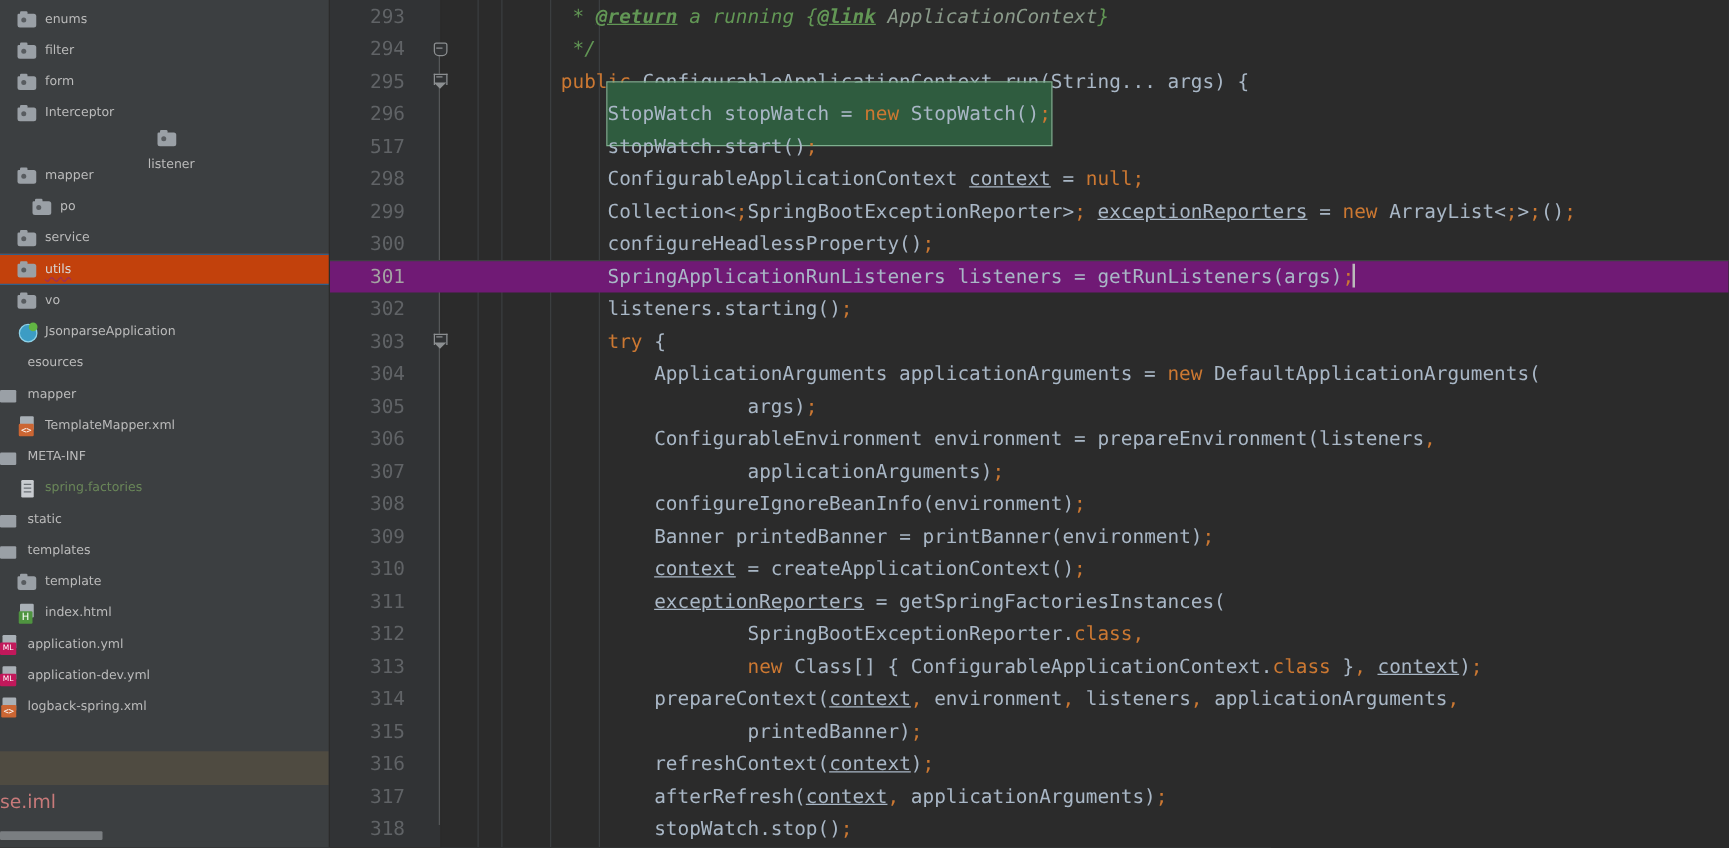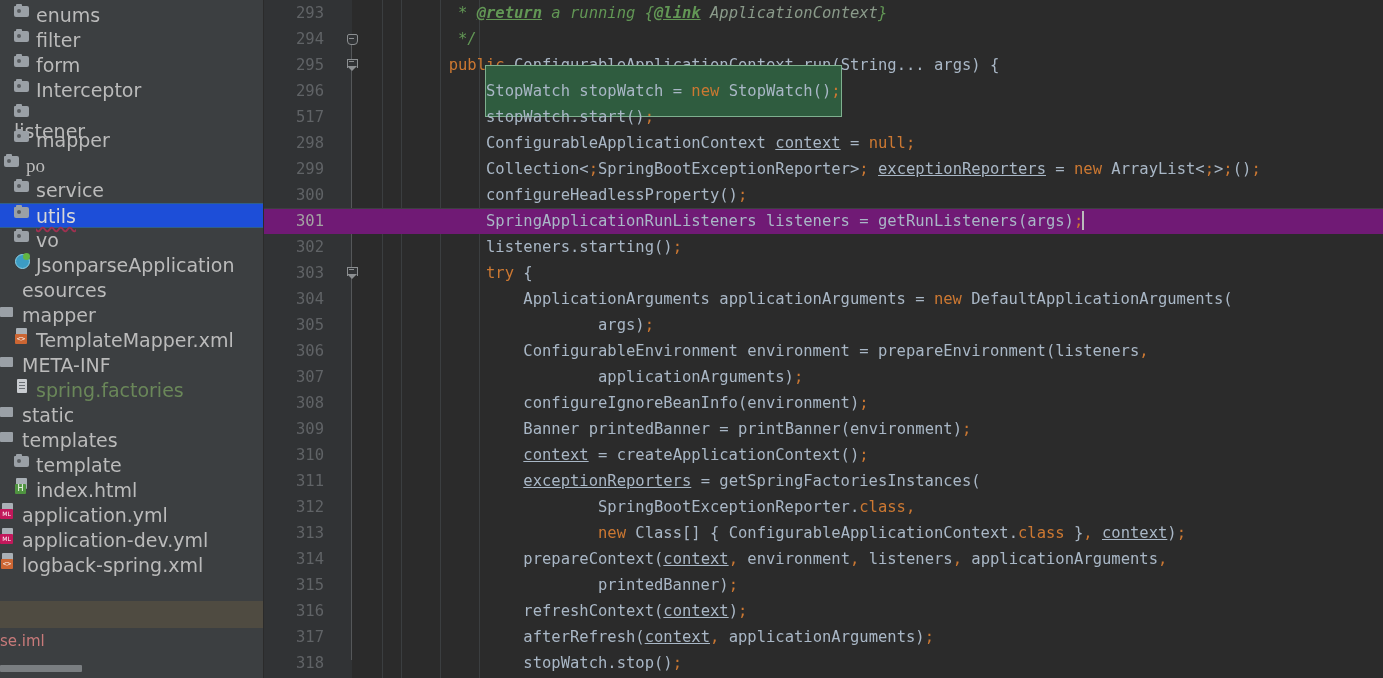--- a/index.html
+++ b/index.html
@@ -23,29 +23,29 @@
     width: 264px; height: 678px;
     background: #3c3f41;
     flex: 0 0 264px;
     overflow: hidden;
   }
   .tree { position: relative; padding-top: 3px; }
   .tree-row {
     position: relative;
     height: 25px;
     display: flex;
-    align-items: flex-start;
+    align-items: center;
     white-space: nowrap;
-    font-size: 19px;
+    font-size: 10px;
     color: #bbbbbb;
     padding-right: 4px;
   }
   .tree-row .label { line-height: 25px; }
   .tree-row.selected {
-    background: #1d4ed8;
+    background: #c2410c;
     border-top: 1px solid #2f5f8a;
     border-bottom: 1px solid #2f5f8a;
     color: #d8d8d8;
   }
   .tree-row.selected .label {
     text-decoration-line: underline;
     text-decoration-style: wavy;
     text-decoration-color: #a03050;
     text-underline-offset: 3px;
   }
@@ -375,21 +375,21 @@
             <i></i>
           </span>
           <span class="label">listener</span>
         </div>
         <div class="tree-row" style="padding-left: 14px;">
           <span class="ic folder">
             <i></i>
           </span>
           <span class="label">mapper</span>
         </div>
-        <div class="tree-row" style="padding-left: 4px; font-family: Liberation Serif, serif;">
+        <div class="tree-row" style="padding-left: 26px;">
           <span class="ic folder">
             <i></i>
           </span>
           <span class="label">po</span>
         </div>
         <div class="tree-row" style="padding-left: 14px;">
           <span class="ic folder">
             <i></i>
           </span>
           <span class="label">service</span>

